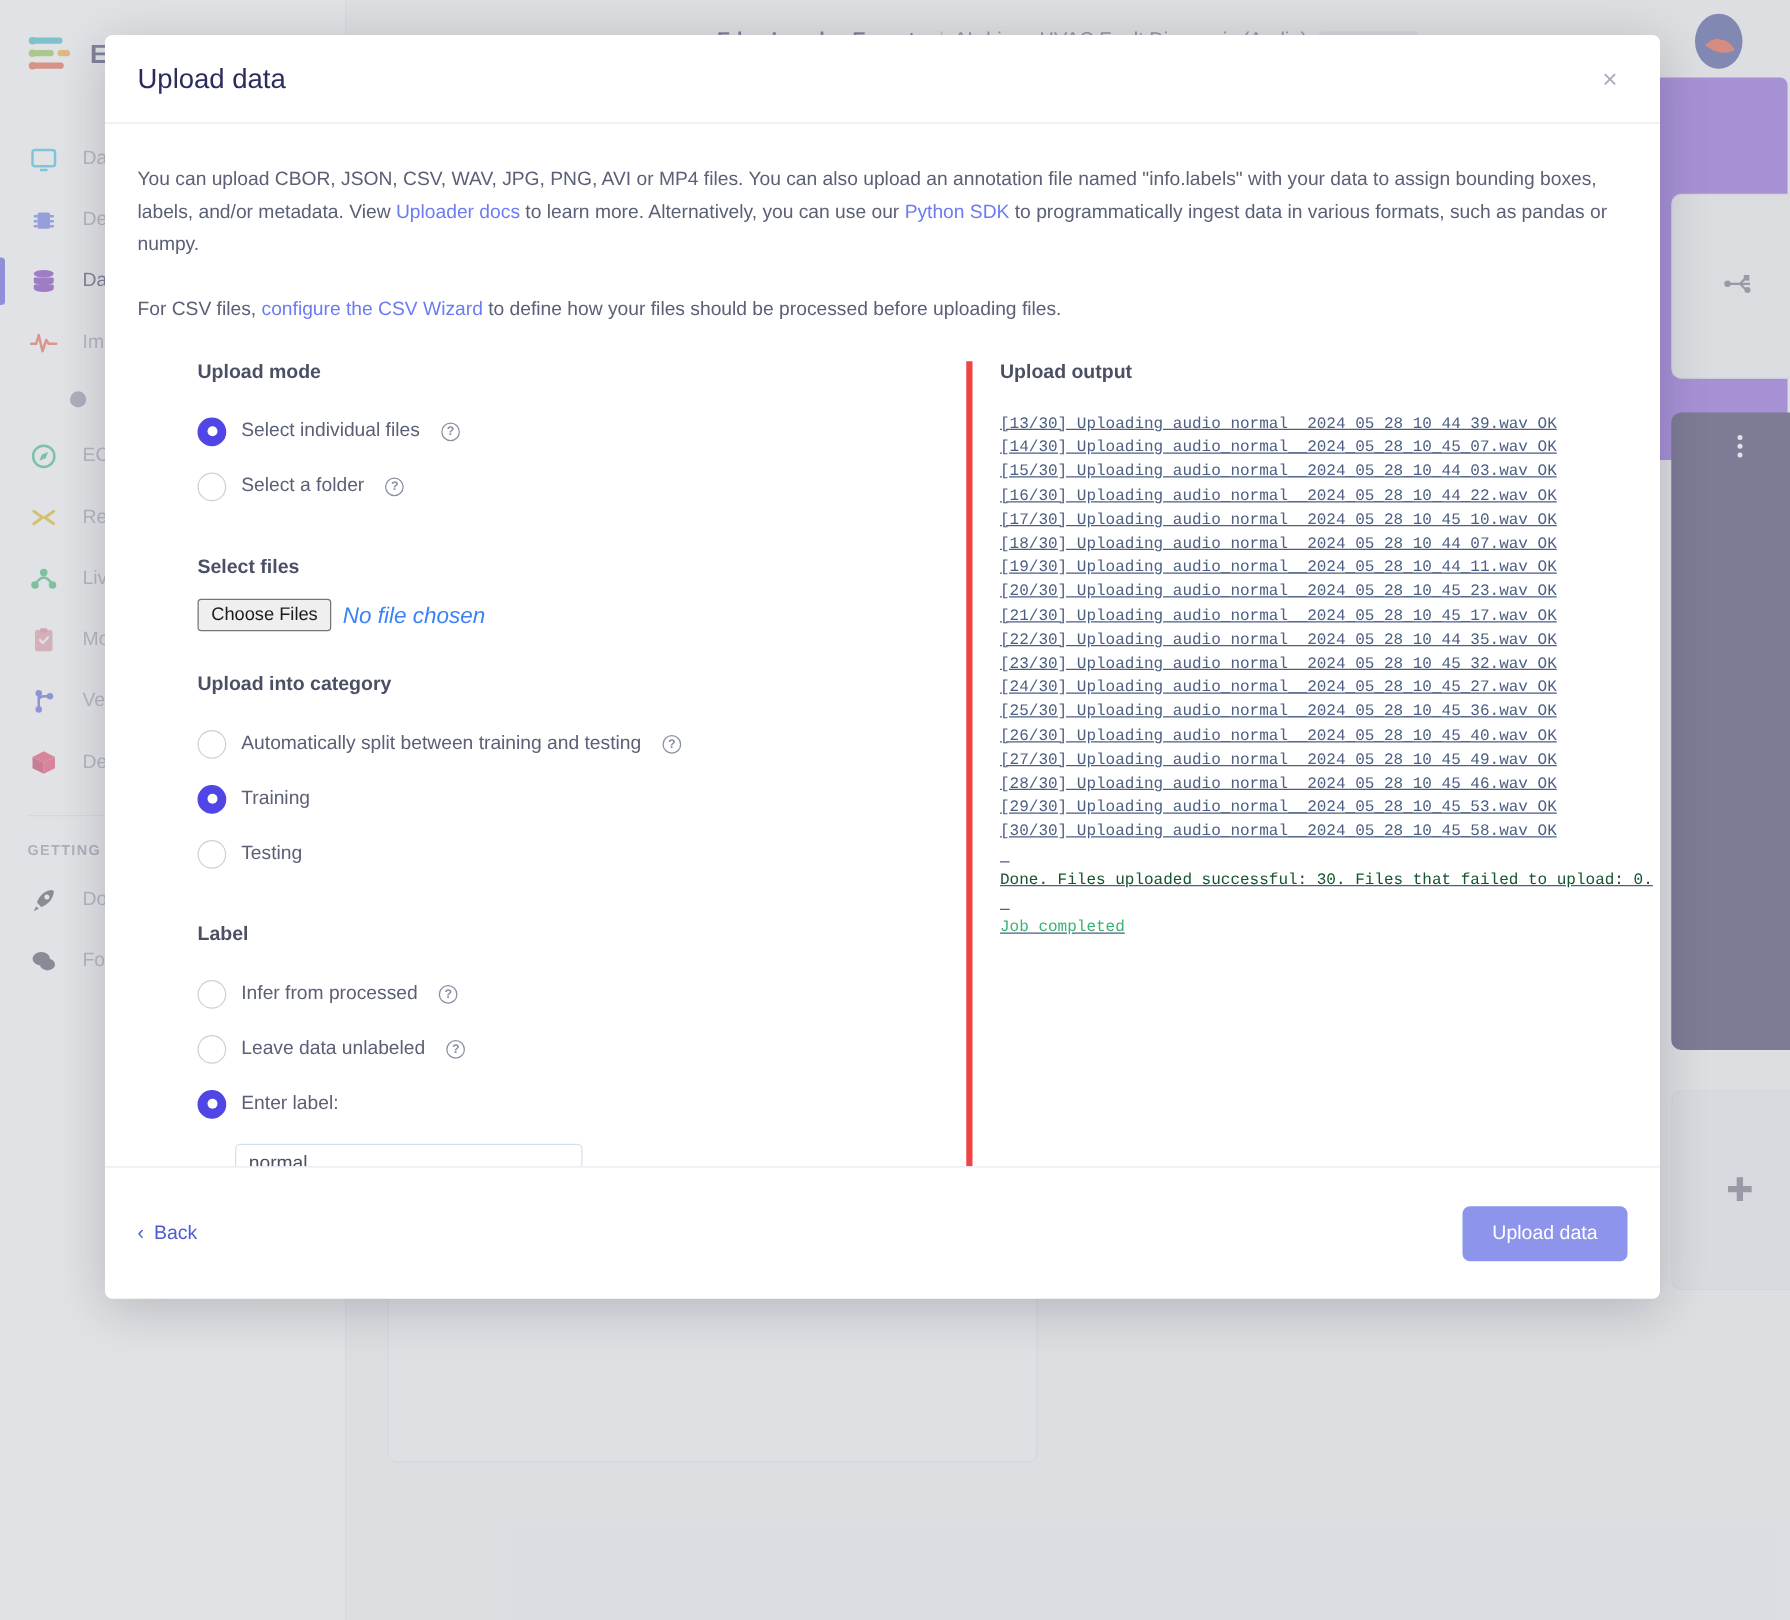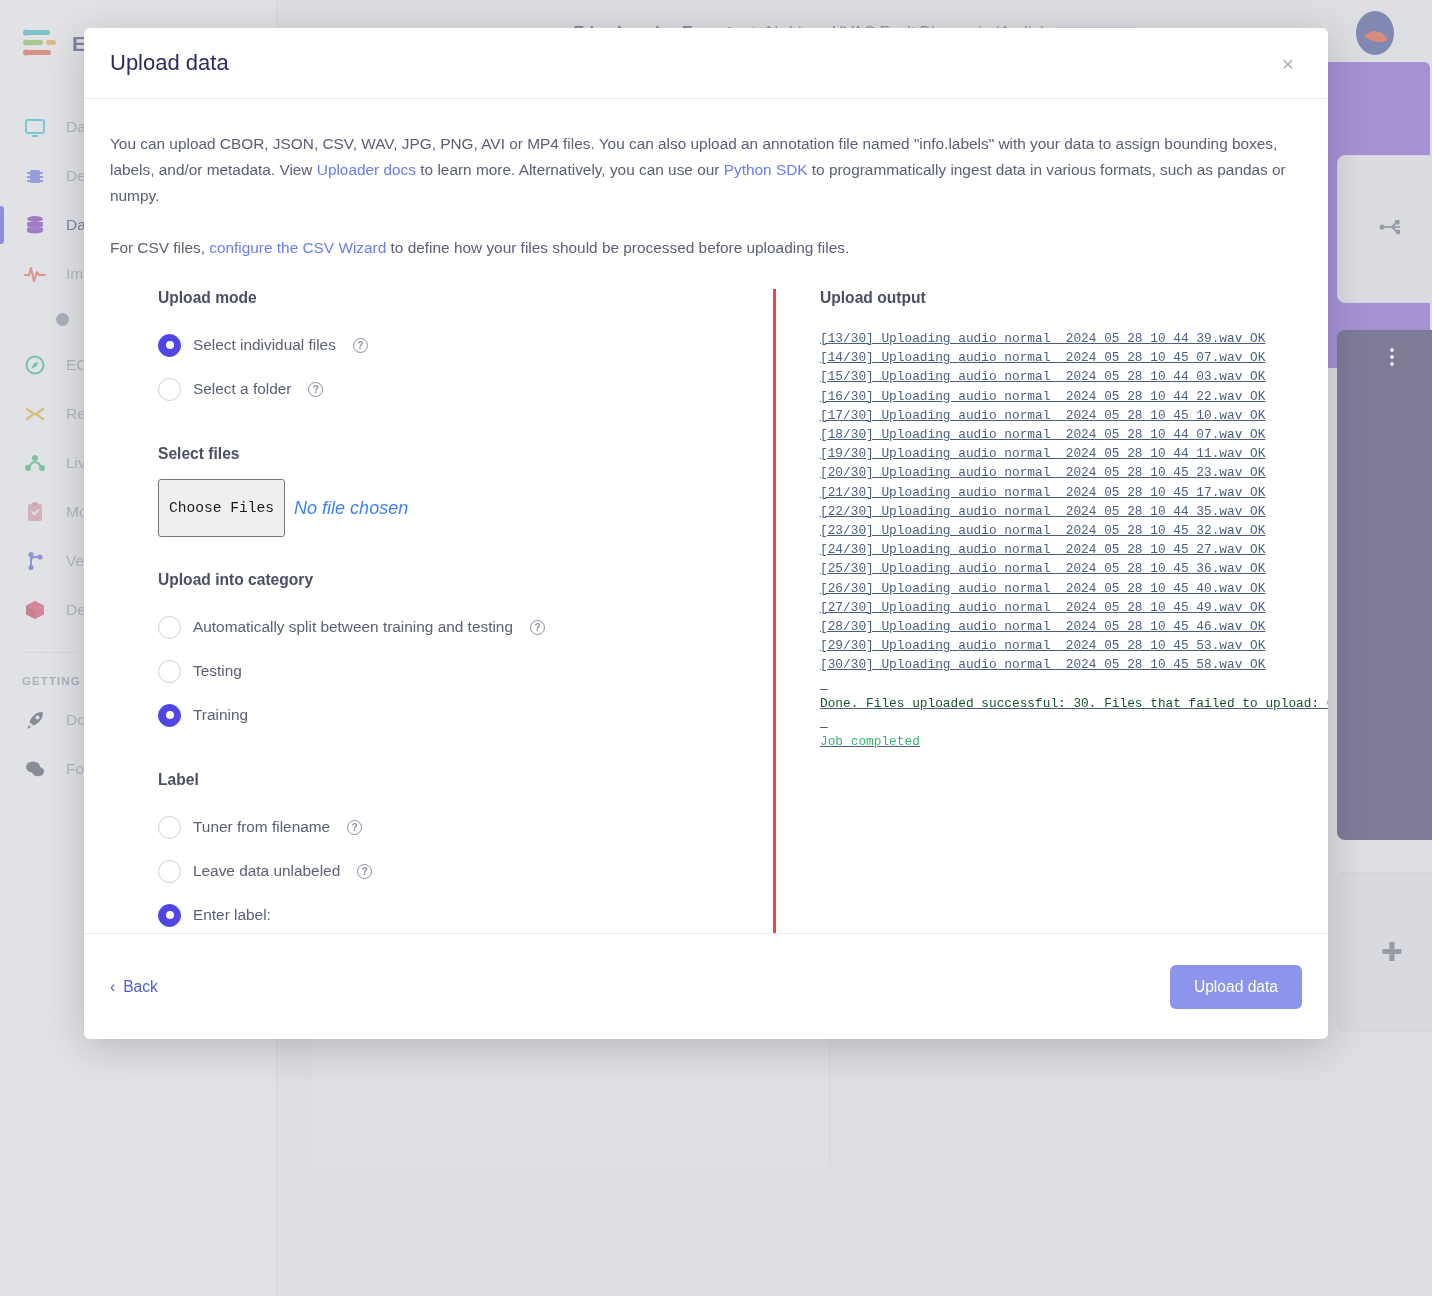--- a/index.html
+++ b/index.html
@@ -141,21 +141,21 @@
   .modal-body { flex: 1 1 auto; padding: 32px 26px 0 26px; overflow: hidden; }
 
   .intro {
     font-size: 15.4px; line-height: 26px; color: #5b6076; max-width: 1200px;
   }
   .intro a { color: #6b7cf0; text-decoration: none; }
   .intro.second { margin-top: 26px; }
 
   .cols { display: flex; margin-top: 28px; margin-left: 48px; }
   .col-left { width: 615px; flex: 0 0 auto; padding-right: 30px; }
-  .col-right { flex: 1 1 auto; border-left: 3px solid #ef4444; padding-left: 44px; }
+  .col-right { flex: 1 1 auto; border-left: 5px solid #ef4444; padding-left: 22px; }
 
   .sec-title {
     font-size: 15.6px; font-weight: 700; color: #4b4f63; margin-bottom: 16px;
   }
   .sec-title.mt { margin-top: 34px; }
 
   .radio-row {
     display: flex; align-items: center; gap: 12px; height: 44px;
     font-size: 15.4px; color: #5b6076;
   }
@@ -173,23 +173,23 @@
   .help {
     display: inline-flex; align-items: center; justify-content: center;
     width: 15px; height: 15px; border-radius: 50%;
     border: 1.3px solid #8a90a2; color: #8a90a2;
     font-size: 10px; font-weight: 700; margin-left: 5px; flex: 0 0 auto;
   }
 
   .file-row { display: flex; align-items: center; gap: 9px; margin-top: 2px; }
   .choose-btn {
     border: 1px solid #767676; background: #efefef;
-    border-radius: 3px; padding: 20px 10px;
+    border-radius: 3px; padding: 4px 10px;
     font-size: 14.6px; color: #1b1b1b;
-    font-family: Liberation Mono, monospace;
+    font-family: Liberation Sans, sans-serif;
     text-align: center;
   }
   .no-file { font-size: 18px; color: #3b82f6; font-style: italic; }
 
   .label-input {
     width: 278px; height: 32px; margin: 10px 0 0 30px;
     border: 1px solid #cfe3ef; border-radius: 4px;
     padding: 0 10px; font-size: 15.4px; color: #4b4f63;
     font-family: "Liberation Sans", sans-serif;
     background: #fff; outline: none;
@@ -509,33 +509,33 @@
         </div>
 
         <div class="sec-title mt">Upload into category</div>
 
         <label class="radio-row">
           <span class="radio"></span>
           <span>Automatically split between training and testing</span>
           <span class="help">?</span>
         </label>
         <label class="radio-row">
+          <span class="radio on"></span>
+          <span>Training</span>
+        </label>
+        <label class="radio-row">
           <span class="radio"></span>
           <span>Testing</span>
         </label>
-        <label class="radio-row">
-          <span class="radio on"></span>
-          <span>Training</span>
-        </label>
 
         <div class="sec-title mt">Label</div>
 
         <label class="radio-row">
           <span class="radio"></span>
-          <span>Tuner from filename</span>
+          <span>Infer from processed</span>
           <span class="help">?</span>
         </label>
         <label class="radio-row">
           <span class="radio"></span>
           <span>Leave data unlabeled</span>
           <span class="help">?</span>
         </label>
         <label class="radio-row">
           <span class="radio on"></span>
           <span>Enter label:</span>

